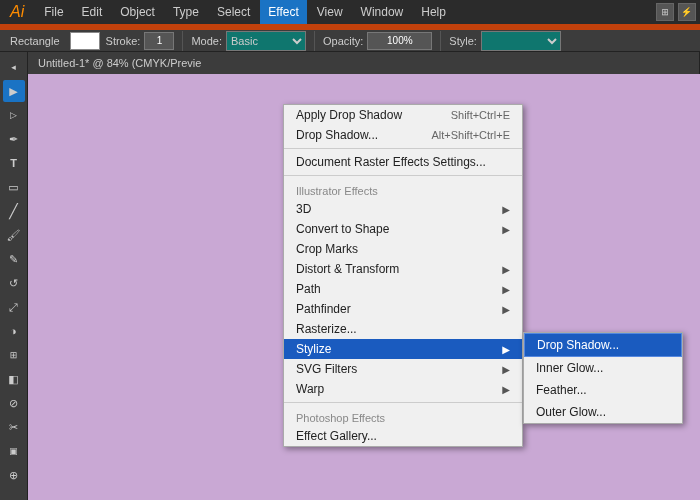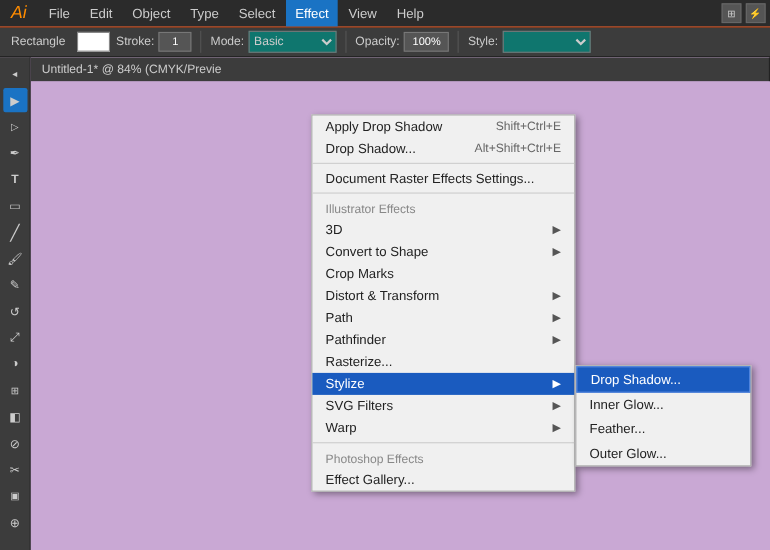--- a/index.html
+++ b/index.html
@@ -47,21 +47,21 @@
     }
 
     
     .toolbar {
       display: flex;
       align-items: center;
       background: #3c3c3c;
       height: 28px;
       padding: 0 6px;
       gap: 4px;
-      border-top: 1px solid #c2410c;
+      border-top: 6px solid #c2410c;
       border-bottom: 1px solid #222;
     }
     .toolbar-item {
       color: #ccc;
       font-size: 11px;
       padding: 2px 4px;
       cursor: pointer;
       display: flex;
       align-items: center;
       gap: 3px;
@@ -267,40 +267,41 @@
 
 <div class="menu-bar">
   <span class="app-logo">Ai</span>
   <span class="menu-item">File</span>
   <span class="menu-item">Edit</span>
   <span class="menu-item">Object</span>
   <span class="menu-item">Type</span>
   <span class="menu-item">Select</span>
   <span class="menu-item active">Effect</span>
   <span class="menu-item">View</span>
+  <span class="menu-item">Window</span>
   <span class="menu-item">Help</span>
   <div class="toolbar-right">
     <div class="arrange-icon">⊞</div>
     <div class="arrange-icon">⚡</div>
   </div>
 </div>
 
 <div class="toolbar">
   <span class="toolbar-item">Rectangle</span>
   <div class="toolbar-fill-box"></div>
   <span class="toolbar-stroke-label">Stroke:</span>
   <input class="toolbar-input" value="1" readonly="" style="">
   <div class="toolbar-sep"></div>
   <span class="toolbar-stroke-label">Mode:</span>
   <select class="mode-select">
     <option>Basic</option>
   </select>
   <div class="toolbar-sep"></div>
   <span class="toolbar-stroke-label">Opacity:</span>
-  <input class="toolbar-input" style="width: 41px;" value="100%" readonly="">
+  <input class="toolbar-input" style="width: 65px;" value="100%" readonly="">
   <div class="toolbar-sep"></div>
   <span class="toolbar-stroke-label">Style:</span>
   <select class="mode-select">
     <option></option>
   </select>
 </div>
 
 <div class="main-area">
 
   <div class="tools-panel">

